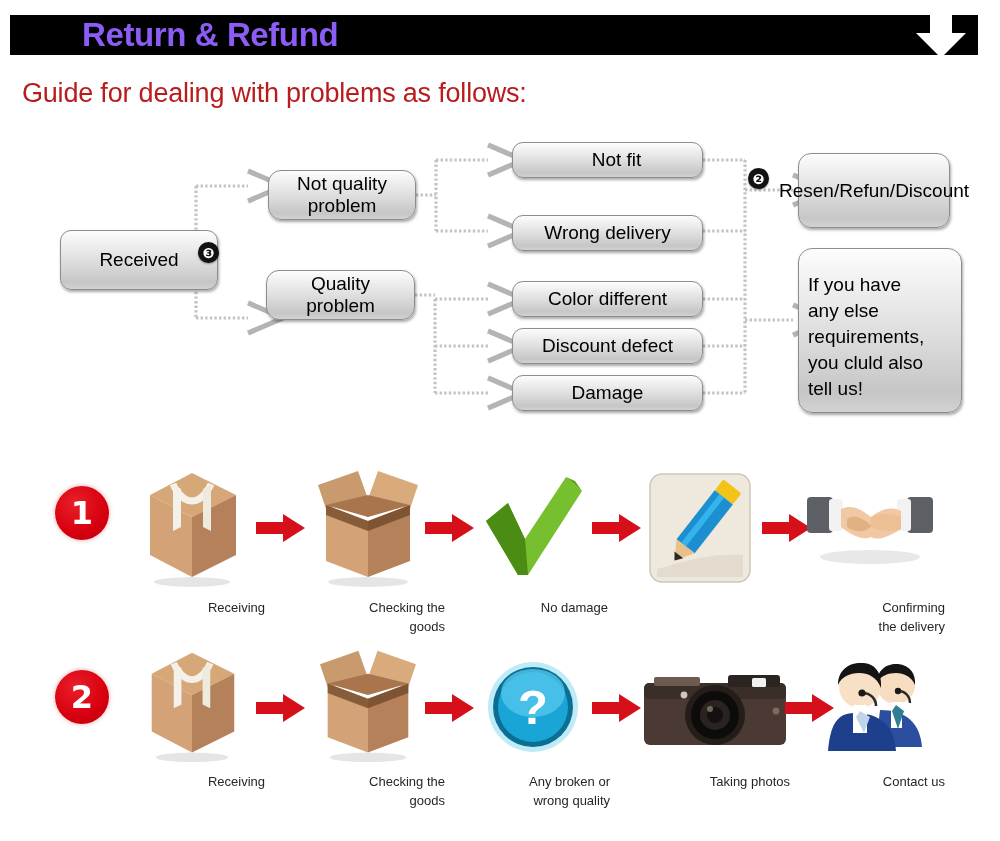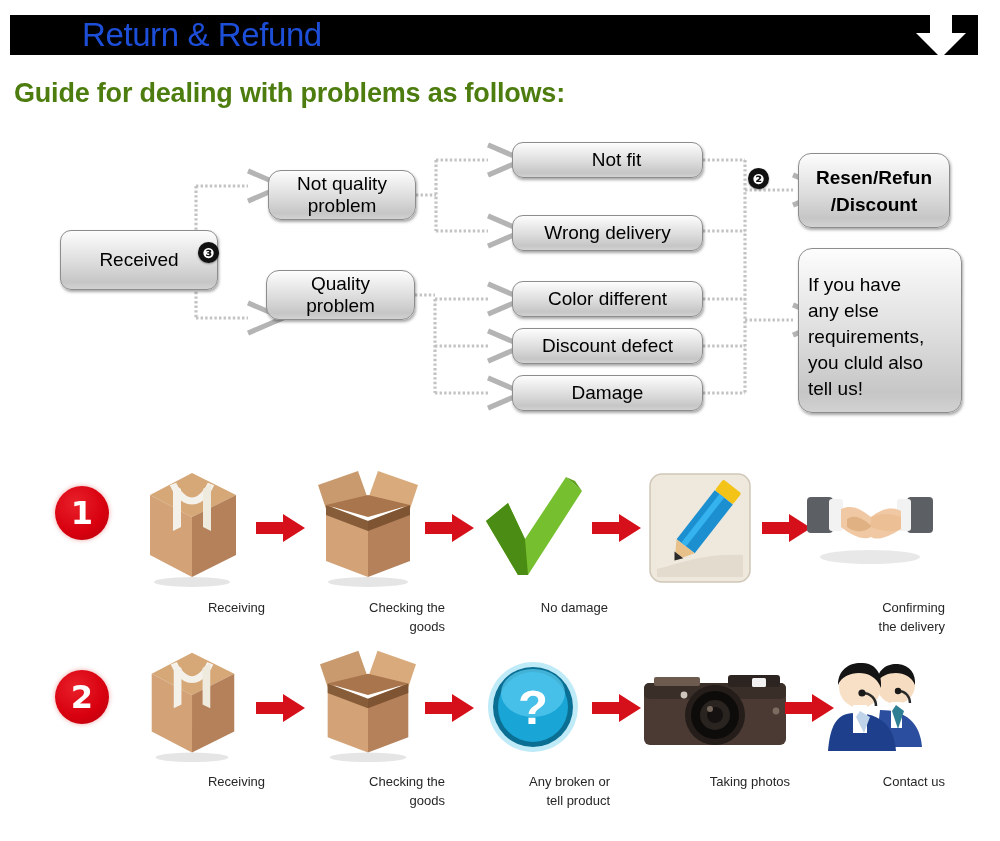--- a/index.html
+++ b/index.html
@@ -11,30 +11,30 @@
   }
   .page{position:relative;width:1000px;height:841px;background:#fff;}
 
   
   .header-bar{
     position:absolute;left:10px;top:15px;width:968px;height:40px;
     background:#000;
   }
   .header-title{
     position:absolute;left:82px;top:17px;
-    font-size:33px;font-weight:normal;color:#1d4ed8;
+    font-size:33px;font-weight:bold;color:#8b5cf6;
     letter-spacing:-0.4px;line-height:36px;
     font-family:"Liberation Sans","DejaVu Sans",sans-serif;
   }
   .header-arrow{
     position:absolute;left:912px;top:12px;width:58px;height:46px;
   }
   .guide-title{
-    position:absolute;left:14px;top:78px;
-    font-size:27px;font-weight:bold;color:#4d7c0f;
+    position:absolute;left:22px;top:78px;
+    font-size:27px;font-weight:normal;color:#b91c1c;
     letter-spacing:-0.2px;
   }
 
   
   .flow{position:absolute;left:0;top:130px;width:1000px;height:300px;}
   .flow svg.connectors{position:absolute;left:0;top:0;width:1000px;height:300px;}
 
   .node{
     position:absolute;box-sizing:border-box;
     border:1px solid #8d8d8d;
@@ -158,21 +158,21 @@
     </div>
     <div class="node" style="left:512px;top:198px;width:191px;height:36px;">
       <span>Discount defect</span>
     </div>
     <div class="node" style="left:512px;top:245px;width:191px;height:36px;">
       <span>Damage</span>
     </div>
 
     <div class="badge-dark" style="left:748px;top:38px;">❷</div>
 
-    <div class="node tall" style="left:798px;top:23px;width:152px;height:75px;flex-direction:column;line-height:27px;font-weight:bold;">
+    <div class="node tall" style="left:798px;top:23px;width:152px;height:75px;flex-direction:row;line-height:27px;">
       <span>Resen/Refun</span>
       <span>/Discount</span>
     </div>
 
     <div class="node info" style="left:798px;top:118px;width:164px;height:165px;flex-direction:column;">
       <span>If you have</span>
       <span>any else</span>
       <span>requirements,</span>
       <span>you cluld also</span>
       <span>tell us!</span>
@@ -324,21 +324,21 @@
       <svg width="92" height="92" viewBox="0 0 92 92">
         <circle cx="46" cy="46" r="45" fill="#7fd6ef" opacity=".5"></circle>
         <circle cx="46" cy="46" r="40" fill="#0b6e93"></circle>
         <circle cx="46" cy="46" r="35" fill="#19a5d6"></circle>
         <ellipse cx="46" cy="32" rx="32" ry="24" fill="#56c9ee" opacity=".75"></ellipse>
         <text x="46" y="63" font-size="49" font-weight="bold" fill="#ffffff" text-anchor="middle" font-family="Liberation Sans, sans-serif">?</text>
       </svg>
     </div>
     <div class="pcaption" style="left:455px;top:127px;width:155px;">
       <div>Any broken or</div>
-      <div>tell product</div>
+      <div>wrong quality</div>
     </div>
 
     <svg class="red-arrow" style="left:592px;top:48px;" width="50" height="30" viewBox="0 0 50 30">
       <polygon points="0,9 27,9 27,1 49,15 27,29 27,21 0,21" fill="#d6101a"></polygon>
     </svg>
 
     <div class="pstep" style="left:640px;top:20px;width:150px;">
       <svg width="150" height="90" viewBox="0 0 150 90">
         <rect x="4" y="18" width="142" height="62" rx="6" fill="#4a3a33"></rect>
         <rect x="4" y="18" width="142" height="16" rx="5" fill="#3a2e29"></rect>

